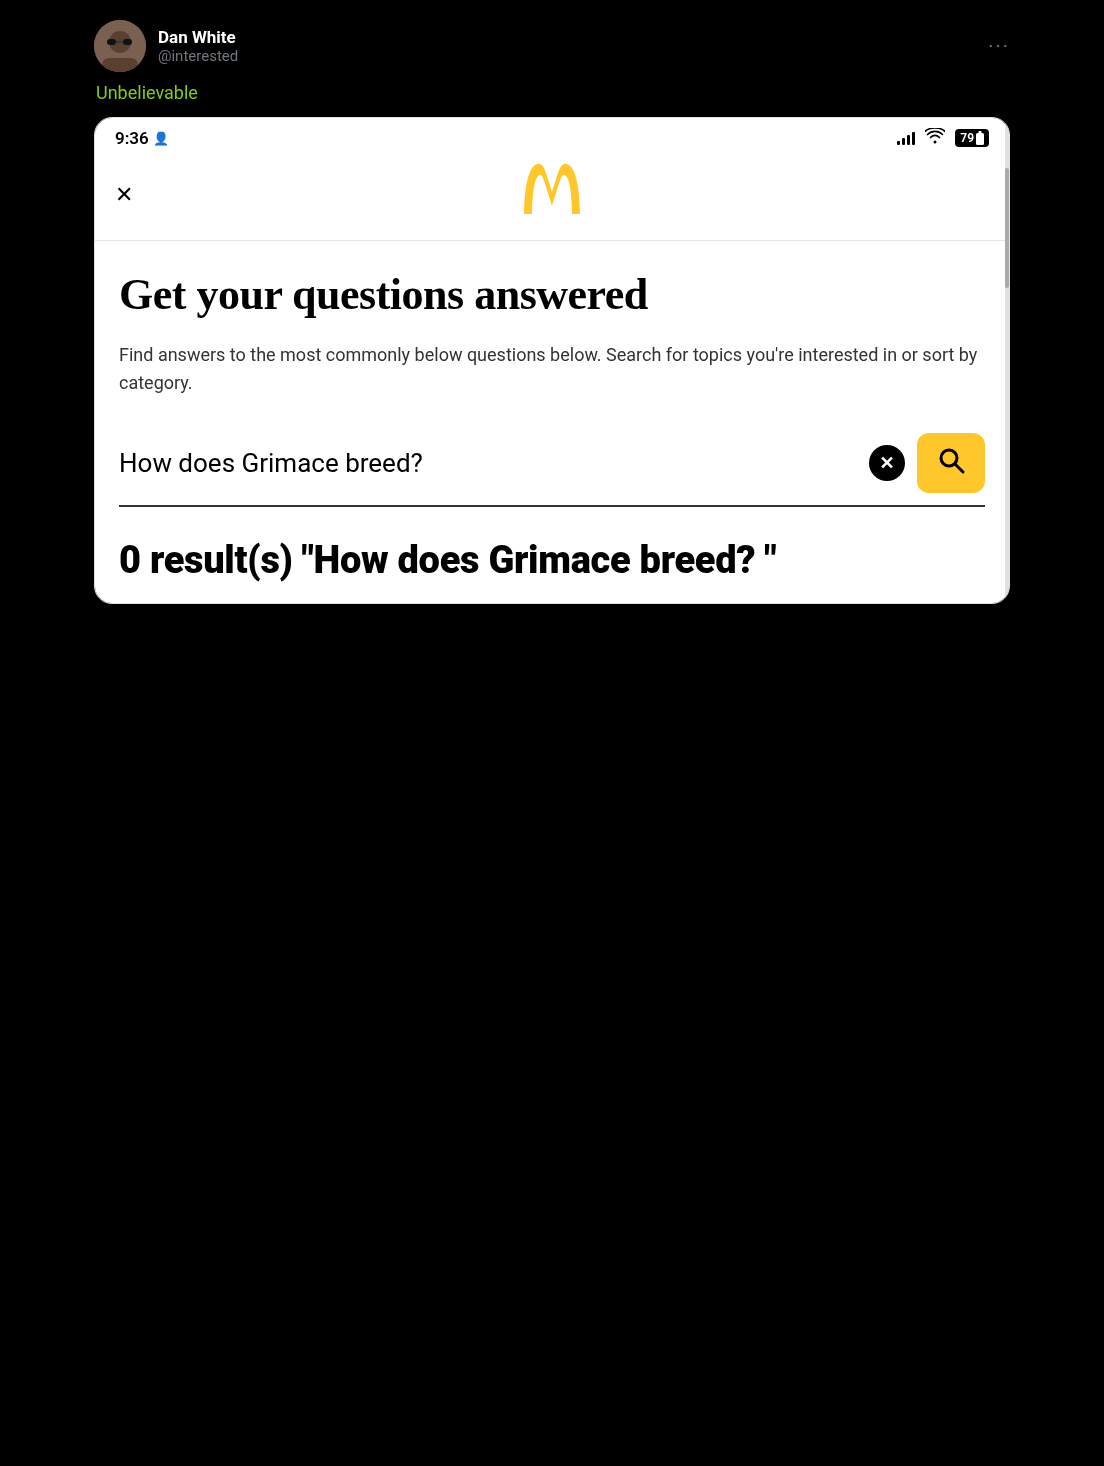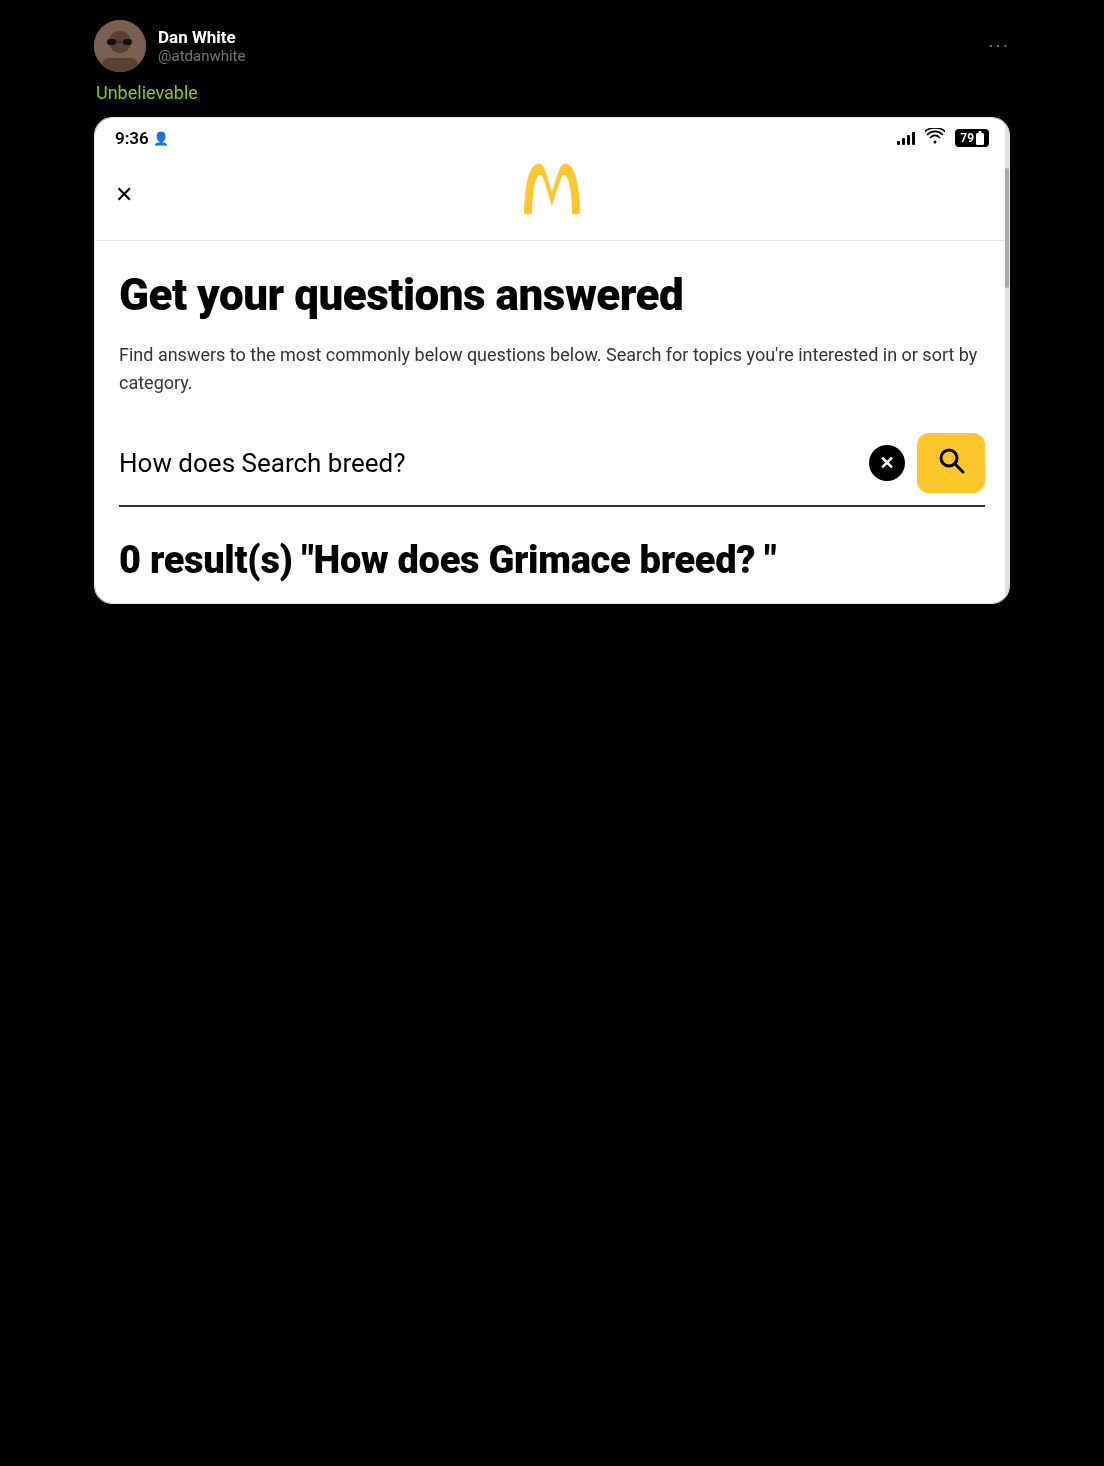--- a/index.html
+++ b/index.html
@@ -185,20 +185,21 @@
       padding: 30px 24px 20px 24px;
     }
 
     .faq-title {
       font-size: 44px;
       font-weight: 900;
       color: #000;
       line-height: 1.1;
       margin-bottom: 22px;
       letter-spacing: -0.5px;
+      font-family: Liberation Serif, serif;
     }
 
     .faq-description {
       font-size: 18px;
       color: #333;
       line-height: 1.55;
       margin-bottom: 36px;
     }
 
     
@@ -303,21 +304,21 @@
           <circle cx="26" cy="22" r="11" fill="#5a4030"></circle>
           <rect x="8" y="38" width="36" height="14" rx="7" fill="#5a4030"></rect>
 
           <rect x="13" y="19" width="9" height="6" rx="3" fill="#111"></rect>
           <rect x="29" y="19" width="9" height="6" rx="3" fill="#111"></rect>
           <line x1="22" y1="22" x2="29" y2="22" stroke="#333" stroke-width="1.5"></line>
         </svg>
       </div>
       <div class="user-info">
         <span class="user-name">Dan White</span>
-        <span class="user-handle">@atdanwhite</span>
+        <span class="user-handle">@interested</span>
       </div>
     </div>
     <div class="more-icon">···</div>
   </div>
 
   <div class="tweet-text">Unbelievable</div>
 
   <div class="phone-card">
     <div class="phone-card-inner">
 
@@ -364,21 +365,21 @@
         </div>
       </div>
 
       <div class="app-content">
 
         <h1 class="faq-title">Get your questions answered</h1>
 
         <p class="faq-description">Find answers to the most commonly below questions below. Search for topics you're interested in or sort by category.</p>
 
         <div class="search-area">
-          <div class="search-query-text">How does Search breed?</div>
+          <div class="search-query-text">How does Grimace breed?</div>
           <div class="search-clear-btn">
             <span>✕</span>
           </div>
           <div class="search-btn">
             <span class="search-btn-icon">
               <svg width="30" height="30" viewBox="0 0 30 30" fill="none" xmlns="http://www.w3.org/2000/svg">
                 <circle cx="13" cy="13" r="8" stroke="#000" stroke-width="3" fill="none"></circle>
                 <line x1="19" y1="19" x2="27" y2="27" stroke="#000" stroke-width="3" stroke-linecap="round"></line>
               </svg>
             </span>

